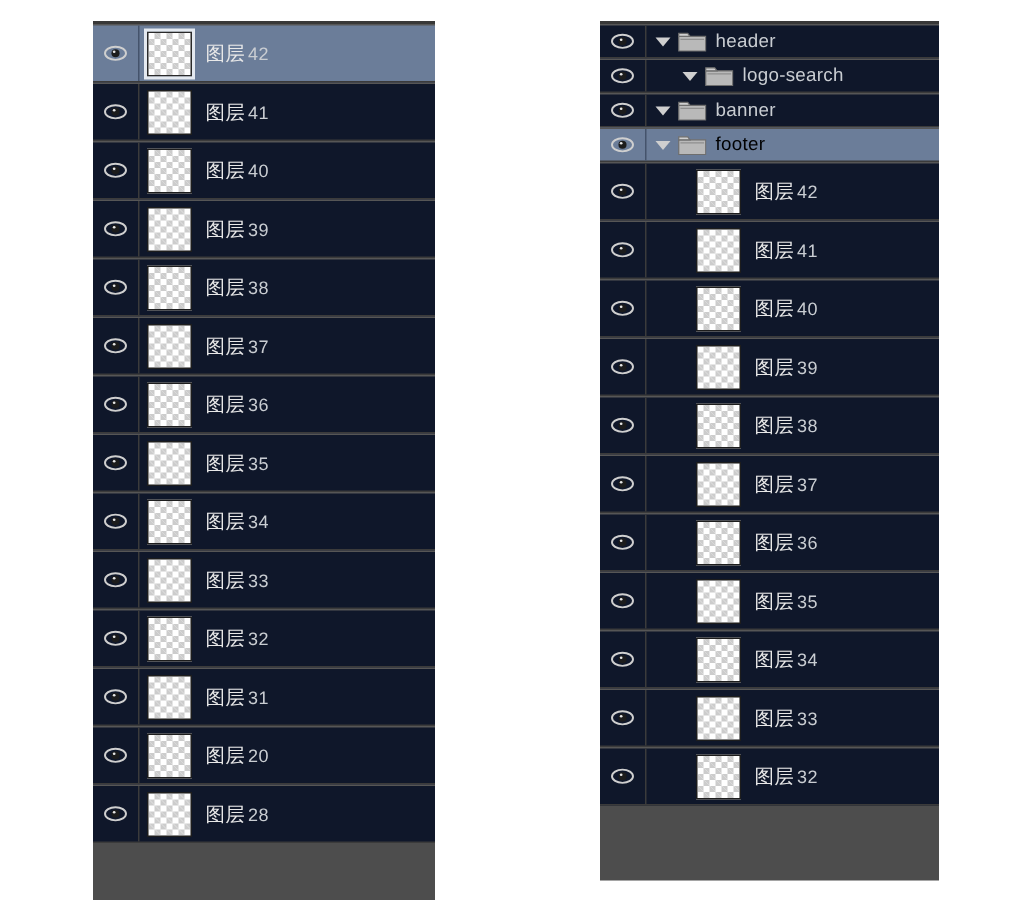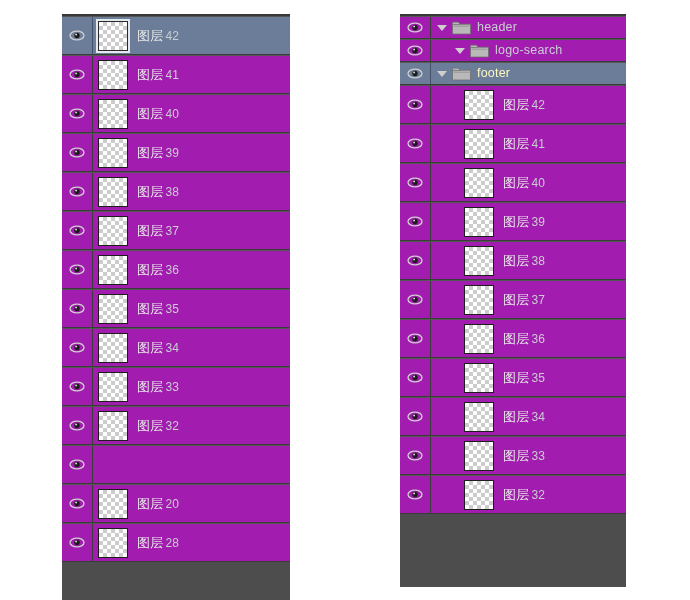--- a/index.html
+++ b/index.html
@@ -36,21 +36,21 @@
     height: 573px;
     border-top: 2px solid #383838;
   }
 
   
   .row {
     position: relative;
     display: flex;
     align-items: center;
     box-sizing: border-box;
-    background: #a21caf;
+    background: #0f172a;
     border-bottom: 1px solid #3b3b3b;
     border-top: 1px solid #565656;
   }
   .row.selected {
     background: #6b7d99;
   }
 
   
   .eye-cell {
     width: 31px;
@@ -158,21 +158,21 @@
     flex: 0 0 auto;
   }
   .folder-icon svg { display: block; }
   .folder-name {
     color: #c9cdd2;
     font-size: 12.5px;
     line-height: 1;
     white-space: nowrap;
     letter-spacing: 0.2px;
   }
-  .row.selected .folder-name { color: #fef9c3; }
+  .row.selected .folder-name { color: #000000; }
 </style>
 </head>
 <body>
 
 <div class="panel" id="panel-left">
     <div class="row layer selected">
       <div class="eye-cell">
         <span class="eye">
           <svg viewBox="0 0 16 11" width="16" height="11" aria-hidden="true">
             <ellipse cx="8" cy="5.5" rx="7" ry="4.4" fill="none" stroke="#cfcfcf" stroke-width="1.3"></ellipse>
@@ -338,20 +338,24 @@
     </div>
     <div class="row layer">
       <div class="eye-cell">
         <span class="eye">
           <svg viewBox="0 0 16 11" width="16" height="11" aria-hidden="true">
             <ellipse cx="8" cy="5.5" rx="7" ry="4.4" fill="none" stroke="#cfcfcf" stroke-width="1.3"></ellipse>
             <circle cx="8" cy="5.5" r="2.7" fill="#1c1c1c"></circle>
             <circle cx="7.1" cy="4.5" r="0.9" fill="#e6e6e6"></circle>
           </svg>
         </span>
+      </div>
+      <div class="thumb-wrap">
+        <div class="thumb"></div>
+        <div class="layer-name">图层<span class="num">31</span></div>
       </div>
     </div>
     <div class="row layer">
       <div class="eye-cell">
         <span class="eye">
           <svg viewBox="0 0 16 11" width="16" height="11" aria-hidden="true">
             <ellipse cx="8" cy="5.5" rx="7" ry="4.4" fill="none" stroke="#cfcfcf" stroke-width="1.3"></ellipse>
             <circle cx="8" cy="5.5" r="2.7" fill="#1c1c1c"></circle>
             <circle cx="7.1" cy="4.5" r="0.9" fill="#e6e6e6"></circle>
           </svg>
@@ -416,39 +420,61 @@
         <span class="folder-icon">
           <svg viewBox="0 0 19 14" width="19" height="14" aria-hidden="true">
             <path d="M0.5 3.2 L0.5 13 L18.5 13 L18.5 3.2 Z" fill="#b9b9b9" stroke="#6e6e6e" stroke-width="0.8"></path>
             <path d="M0.5 3.2 L0.5 1.2 L6.5 1.2 L8 3.2 Z" fill="#cfcfcf" stroke="#6e6e6e" stroke-width="0.8"></path>
             <path d="M1.6 5.2 L17.4 5.2" stroke="#8f8f8f" stroke-width="0.8"></path>
           </svg>
         </span>
         <span class="folder-name">logo-search</span>
       </div>
     </div>
-    <div class="row folder selected">
+    <div class="row folder">
       <div class="eye-cell">
         <span class="eye">
           <svg viewBox="0 0 16 11" width="16" height="11" aria-hidden="true">
             <ellipse cx="8" cy="5.5" rx="7" ry="4.4" fill="none" stroke="#cfcfcf" stroke-width="1.3"></ellipse>
             <circle cx="8" cy="5.5" r="2.7" fill="#1c1c1c"></circle>
             <circle cx="7.1" cy="4.5" r="0.9" fill="#e6e6e6"></circle>
           </svg>
         </span>
       </div>
       <div class="folder-body">
         <span class="twisty"></span>
         <span class="folder-icon">
           <svg viewBox="0 0 19 14" width="19" height="14" aria-hidden="true">
             <path d="M0.5 3.2 L0.5 13 L18.5 13 L18.5 3.2 Z" fill="#b9b9b9" stroke="#6e6e6e" stroke-width="0.8"></path>
             <path d="M0.5 3.2 L0.5 1.2 L6.5 1.2 L8 3.2 Z" fill="#cfcfcf" stroke="#6e6e6e" stroke-width="0.8"></path>
             <path d="M1.6 5.2 L17.4 5.2" stroke="#8f8f8f" stroke-width="0.8"></path>
           </svg>
         </span>
+        <span class="folder-name">banner</span>
+      </div>
+    </div>
+    <div class="row folder selected">
+      <div class="eye-cell">
+        <span class="eye">
+          <svg viewBox="0 0 16 11" width="16" height="11" aria-hidden="true">
+            <ellipse cx="8" cy="5.5" rx="7" ry="4.4" fill="none" stroke="#cfcfcf" stroke-width="1.3"></ellipse>
+            <circle cx="8" cy="5.5" r="2.7" fill="#1c1c1c"></circle>
+            <circle cx="7.1" cy="4.5" r="0.9" fill="#e6e6e6"></circle>
+          </svg>
+        </span>
+      </div>
+      <div class="folder-body">
+        <span class="twisty"></span>
+        <span class="folder-icon">
+          <svg viewBox="0 0 19 14" width="19" height="14" aria-hidden="true">
+            <path d="M0.5 3.2 L0.5 13 L18.5 13 L18.5 3.2 Z" fill="#b9b9b9" stroke="#6e6e6e" stroke-width="0.8"></path>
+            <path d="M0.5 3.2 L0.5 1.2 L6.5 1.2 L8 3.2 Z" fill="#cfcfcf" stroke="#6e6e6e" stroke-width="0.8"></path>
+            <path d="M1.6 5.2 L17.4 5.2" stroke="#8f8f8f" stroke-width="0.8"></path>
+          </svg>
+        </span>
         <span class="folder-name">footer</span>
       </div>
     </div>
     <div class="row layer">
       <div class="eye-cell">
         <span class="eye">
           <svg viewBox="0 0 16 11" width="16" height="11" aria-hidden="true">
             <ellipse cx="8" cy="5.5" rx="7" ry="4.4" fill="none" stroke="#cfcfcf" stroke-width="1.3"></ellipse>
             <circle cx="8" cy="5.5" r="2.7" fill="#1c1c1c"></circle>
             <circle cx="7.1" cy="4.5" r="0.9" fill="#e6e6e6"></circle>

